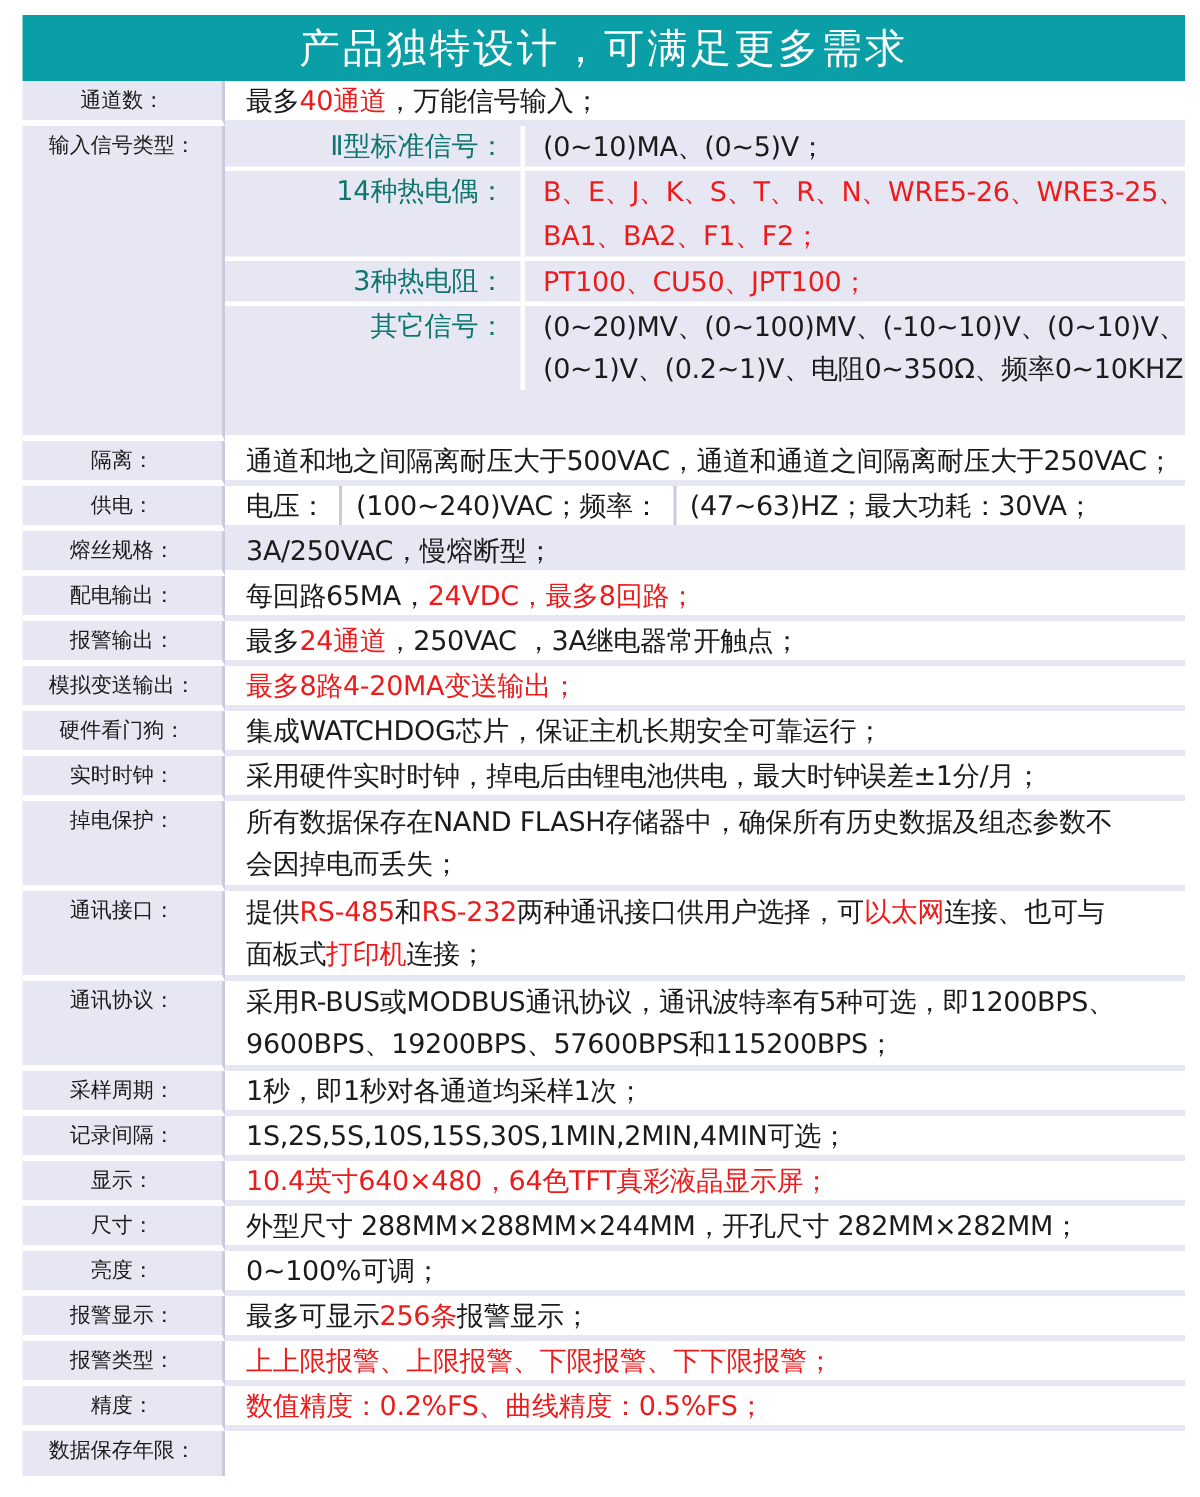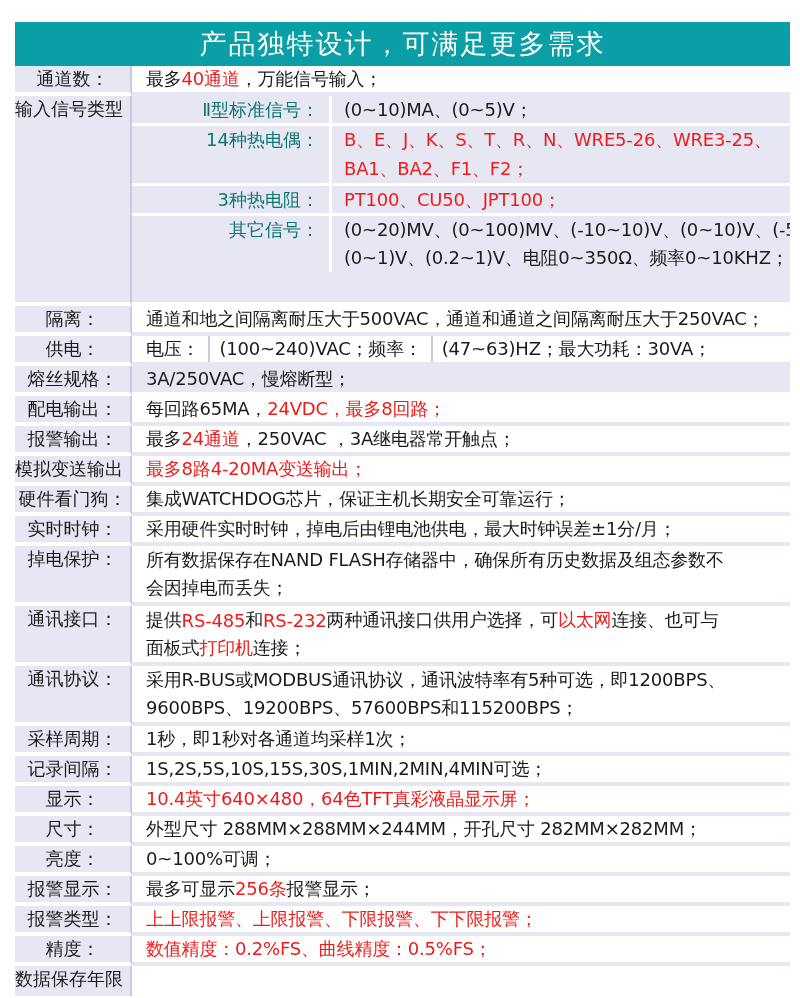--- a/index.html
+++ b/index.html
@@ -1,32 +1,32 @@
 <!DOCTYPE html>
 <html><head>
 <meta charset="utf-8">
 <style>
   html,body{margin:0;padding:0;}
   body{
     width:800px;height:998px;background:#ffffff;position:relative;
     font-family:"DejaVu Sans","Liberation Sans",sans-serif;
     -webkit-font-smoothing:antialiased;
   }
-  .page{position:absolute;left:15px;top:22px;width:775px;}
+  .page{position:absolute;left:15px;top:10px;width:775px;}
   .banner{
     height:44px;background:#0A9EA6;color:#ffffff;
     display:flex;align-items:center;justify-content:center;
     font-size:27px;letter-spacing:2px;font-weight:500;
   }
   .spec-table{width:775px;}
   .row{display:flex;}
   .label-cell{
-    width:117px;flex:none;box-sizing:border-box;background:#E7E7F4;
+    width:135px;flex:none;box-sizing:border-box;background:#E7E7F4;
     border-right:2px solid #C9C9DF;border-bottom:4px solid #ffffff;
-    text-align:center;color:#1B1B1B;font-size:18px;overflow:hidden;
+    text-align:center;color:#1B1B1B;font-size:14px;overflow:hidden;
   }
   .label-text{height:26px;line-height:26px;white-space:nowrap;}
   .value-cell{
     flex:1;box-sizing:border-box;display:flex;flex-direction:column;
     overflow:hidden;background:#ffffff;border-bottom:4px solid #E7E7F4;
   }
   .value-cell.lav{background:#E7E7F4;border-bottom-color:#ffffff;}
   .row.last .label-cell,.row.last .value-cell{border-bottom:none;}
   .value-line{
     flex:1;display:flex;align-items:center;padding-left:14px;

